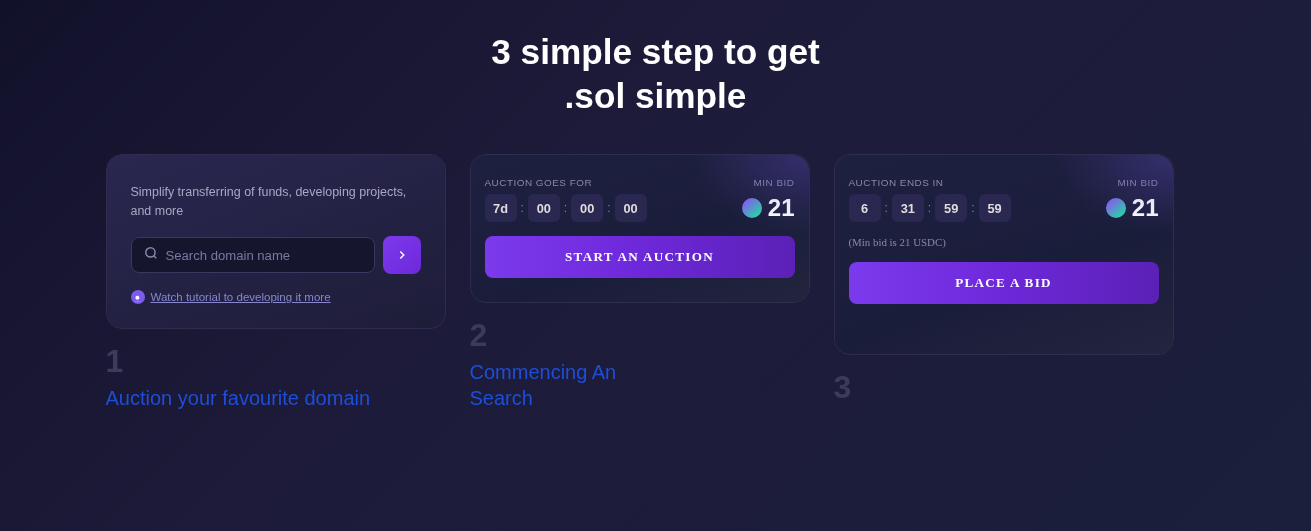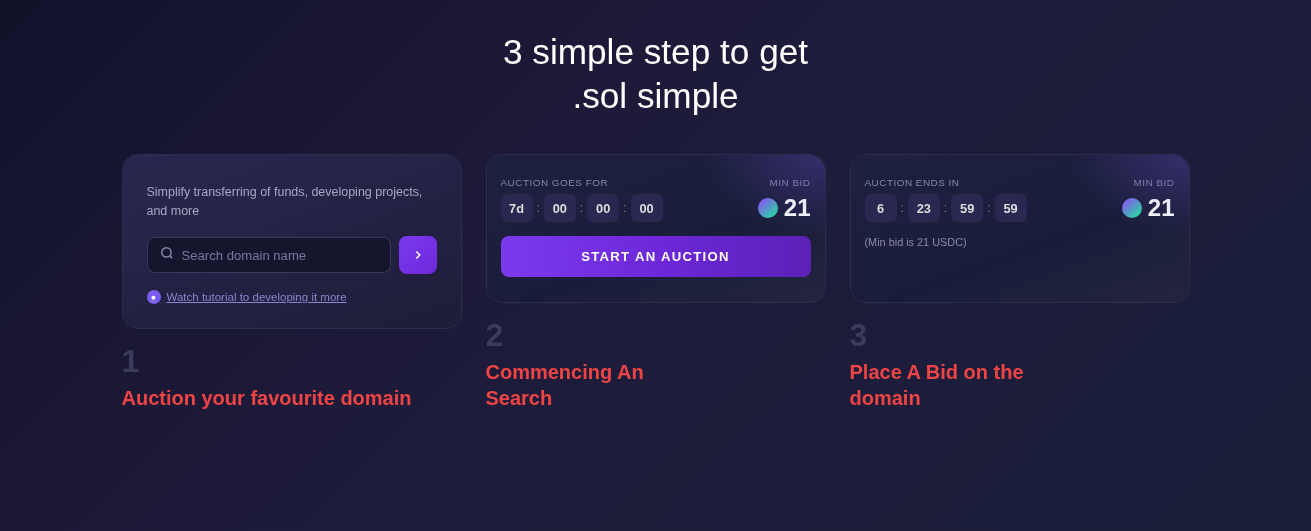--- a/index.html
+++ b/index.html
@@ -12,32 +12,32 @@
       min-height: 531px;
       display: flex;
       flex-direction: column;
       align-items: center;
       padding: 30px 20px 20px;
     }
 
     .page-title {
       text-align: center;
       font-size: 2.2rem;
-      font-weight: 400;
+      font-weight: 700;
       color: #fff;
       line-height: 1.25;
       margin-bottom: 36px;
     }
 
     .steps-row {
       display: flex;
       gap: 24px;
       width: 100%;
       max-width: 1100px;
-      justify-content: center;
+      justify-content: flex-start;
     }
 
     .step-wrapper {
       flex: 1;
       max-width: 340px;
       display: flex;
       flex-direction: column;
     }
 
     .step-card {
@@ -217,44 +217,46 @@
       border: none;
       border-radius: 8px;
       padding: 13px;
       color: #fff;
       font-size: 0.82rem;
       font-weight: 700;
       letter-spacing: 0.1em;
       cursor: pointer;
       text-transform: uppercase;
       width: 100%;
+      font-family: Liberation Serif, serif;
     }
 
     .min-bid-note {
       font-size: 0.68rem;
       color: #8a88aa;
+      font-family: Liberation Serif, serif;
     }
 
     
     .step-footer {
       padding: 16px 0 0;
     }
 
     .step-number {
       font-size: 2rem;
       font-weight: 900;
       color: #3d3b5a;
       line-height: 1;
       margin-bottom: 8px;
     }
 
     .step-title {
       font-size: 1.25rem;
-      font-weight: 700;
-      color: #ef4444;
+      font-weight: 400;
+      color: #1d4ed8;
       line-height: 1.3;
     }
 
     
     .blob {
       position: absolute;
       top: 0;
       right: 0;
       width: 120px;
       height: 80px;
@@ -347,40 +349,37 @@
   <div class="step-wrapper">
     <div class="step-card">
       <div class="card-inner-auction">
         <div class="blob"></div>
         <div class="auction-top-row">
           <div>
             <div class="auction-label">AUCTION ENDS IN</div>
             <div class="timer-row">
               <div class="timer-block">6</div>
               <span class="timer-sep">:</span>
-              <div class="timer-block">23</div>
+              <div class="timer-block">31</div>
               <span class="timer-sep">:</span>
               <div class="timer-block">59</div>
               <span class="timer-sep">:</span>
               <div class="timer-block">59</div>
             </div>
           </div>
           <div class="min-bid-col">
             <div class="auction-label">MIN BID</div>
             <div class="min-bid-value">
               <div class="sol-icon"></div>
               <span>21</span>
             </div>
           </div>
         </div>
         <div class="min-bid-note">(Min bid is 21 USDC)</div>
+        <button class="auction-btn">PLACE A BID</button>
       </div>
     </div>
     <div class="step-footer">
       <div class="step-number">3</div>
-      <div class="step-title">
-        <span>Place A Bid on the</span><br>
-        <span>domain</span>
-      </div>
     </div>
   </div>
 
 </div>
 
 </body></html>

